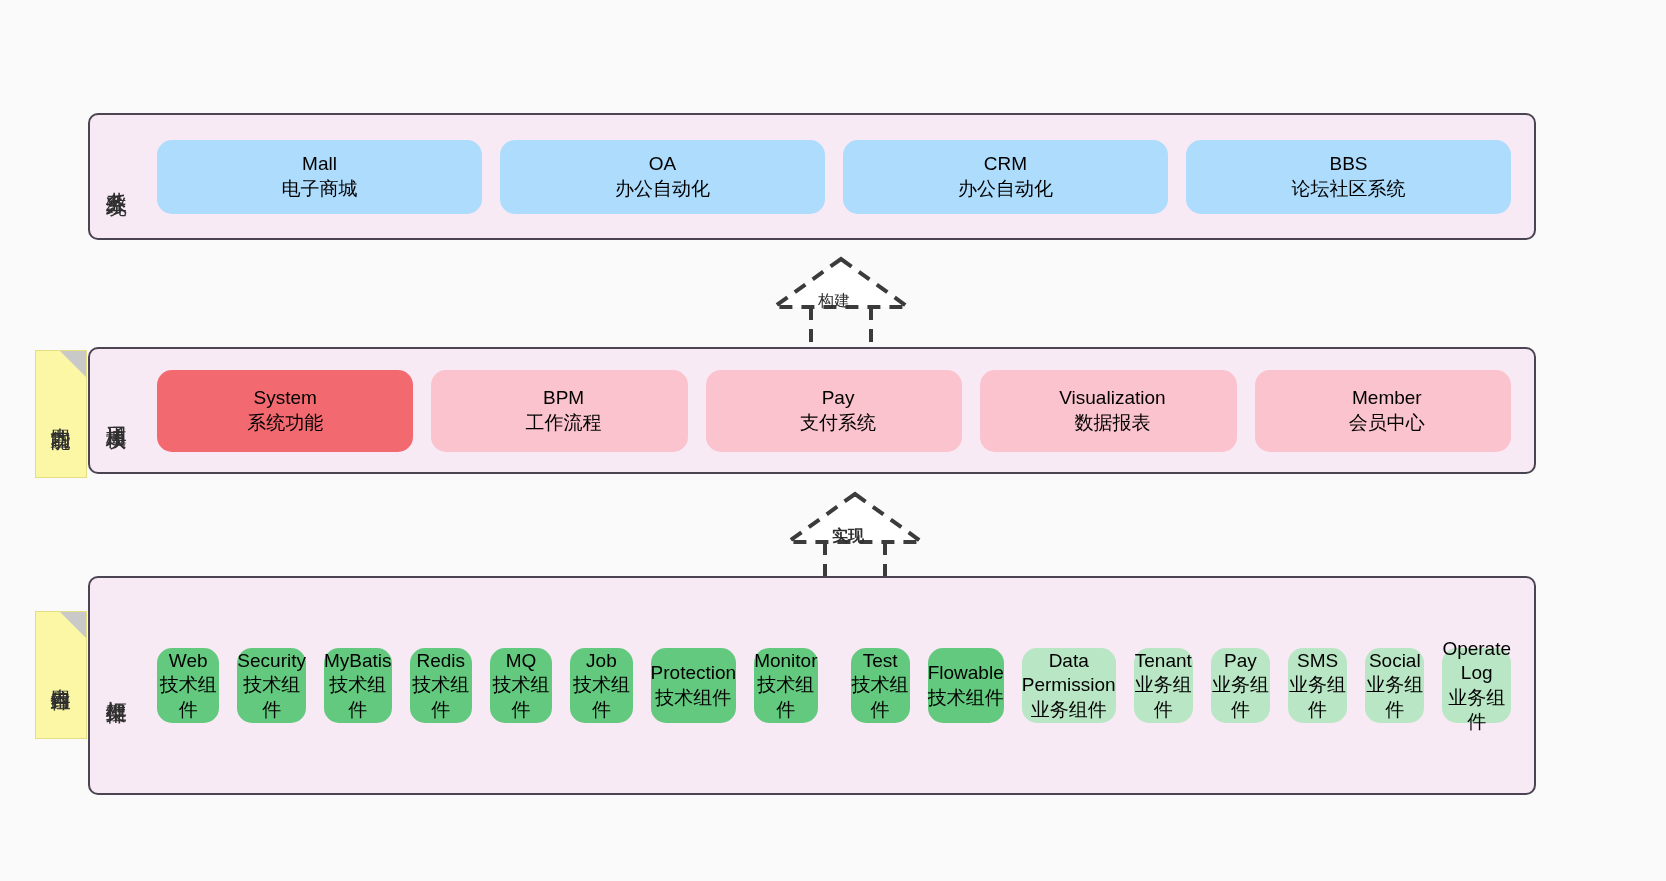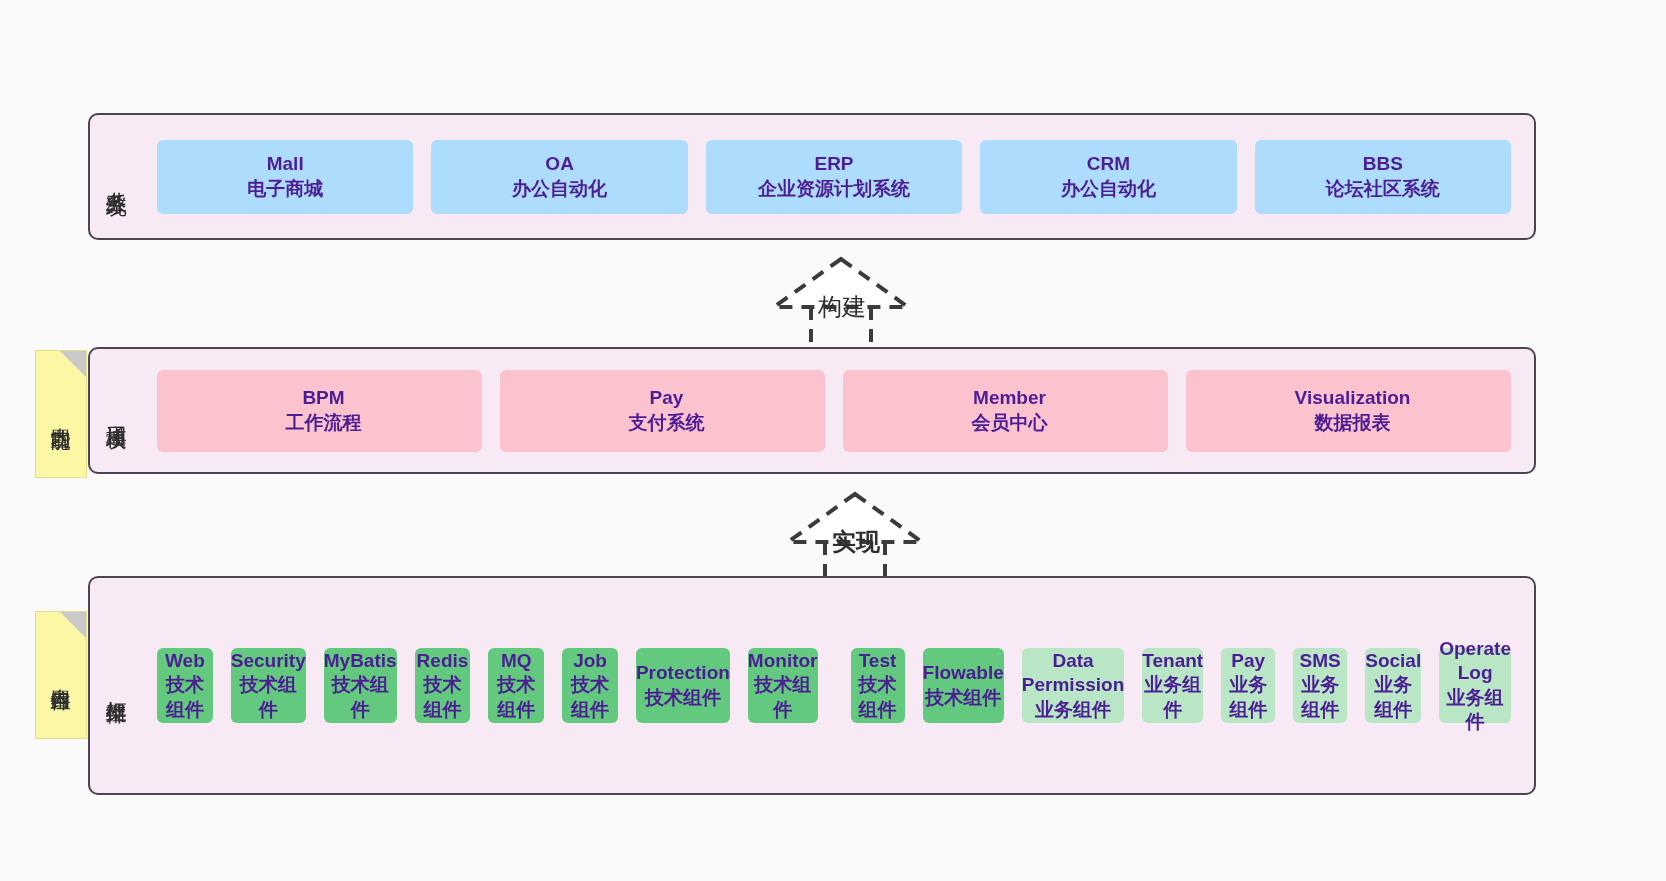--- a/index.html
+++ b/index.html
@@ -65,30 +65,29 @@
 
   .cell {
     flex: 1 1 0;
     padding: 0 9px;
     box-sizing: border-box;
   }
 
   .chip {
     box-sizing: border-box;
     width: 100%;
-    border-radius: 6px;
+    border-radius: 15px;
     display: flex;
     flex-direction: column;
     align-items: center;
     justify-content: center;
     text-align: center;
     font-size: 19px;
     line-height: 1.28;
-    color: #4c1d95;
-    font-weight: bold;
+    color: #000000;
   }
   .chip .t1 { display:block; }
   .chip .t2 { display:block; }
 
   
   .c-blue       { background: #addcfc; }
   .c-red        { background: #f26a6f; }
   .c-pink       { background: #fbc3cd; padding-left: 8px; }
   .c-green      { background: #63c97e; }
   .c-lightgreen { background: #b9e6c4; }
@@ -152,21 +151,21 @@
     border-left: 26px solid transparent;
   }
   #note-modules  { left: 35px; top: 350px; width: 52px; height: 128px; }
   #note-framework{ left: 35px; top: 611px; width: 52px; height: 128px; }
 
   
   .arrow-wrap { position: absolute; }
   .arrow-wrap svg { display: block; overflow: visible; }
   .arrow-label {
     position: absolute;
-    font-size: 24px;
+    font-size: 16px;
     color: #2f2f2f;
     white-space: nowrap;
     background: transparent;
   }
   #arrow-build  { left: 756px; top: 255px;  width: 170px; height: 90px; }
   #arrow-impl   { left: 770px; top: 490px;  width: 170px; height: 90px; font-weight: bold; }
 </style>
 </head>
 <body>
 
@@ -184,26 +183,20 @@
           </div>
         </div>
 
         <div class="cell">
           <div class="chip c-blue">
             <span class="t1">OA</span>
             <span class="t2">办公自动化</span>
           </div>
         </div>
 
-        <div class="cell">
-          <div class="chip c-blue">
-            <span class="t1">ERP</span>
-            <span class="t2">企业资源计划系统</span>
-          </div>
-        </div>
 
         <div class="cell">
           <div class="chip c-blue">
             <span class="t1">CRM</span>
             <span class="t2">办公自动化</span>
           </div>
         </div>
 
 
         <div class="cell">
@@ -230,47 +223,53 @@
   <div class="note" id="note-modules">
     <span class="fold"></span>
     <span>内置功能</span>
   </div>
 
   <div class="layer" id="layer-modules">
     <div class="layer-title">通用模块</div>
     <div class="layer-body">
       <div class="row">
 
+        <div class="cell">
+          <div class="chip c-red">
+            <span class="t1">System</span>
+            <span class="t2">系统功能</span>
+          </div>
+        </div>
 
 
         <div class="cell">
           <div class="chip c-pink">
             <span class="t1">BPM</span>
             <span class="t2">工作流程</span>
           </div>
         </div>
 
         <div class="cell">
           <div class="chip c-pink">
             <span class="t1">Pay</span>
             <span class="t2">支付系统</span>
           </div>
         </div>
 
         <div class="cell">
           <div class="chip c-pink">
+            <span class="t1">Visualization</span>
+            <span class="t2">数据报表</span>
+          </div>
+        </div>
+
+        <div class="cell">
+          <div class="chip c-pink">
             <span class="t1">Member</span>
             <span class="t2">会员中心</span>
-          </div>
-        </div>
-
-        <div class="cell">
-          <div class="chip c-pink">
-            <span class="t1">Visualization</span>
-            <span class="t2">数据报表</span>
           </div>
         </div>
 
       </div>
     </div>
   </div>
 
   <div class="arrow-wrap" id="arrow-impl">
     <svg width="170" height="90" viewBox="0 0 170 90">
       <path d="M85 4 L152 52 L18 52 Z" fill="#ffffff" stroke="#3b3b3b" stroke-width="4" stroke-dasharray="13 9" stroke-linecap="butt"></path>

